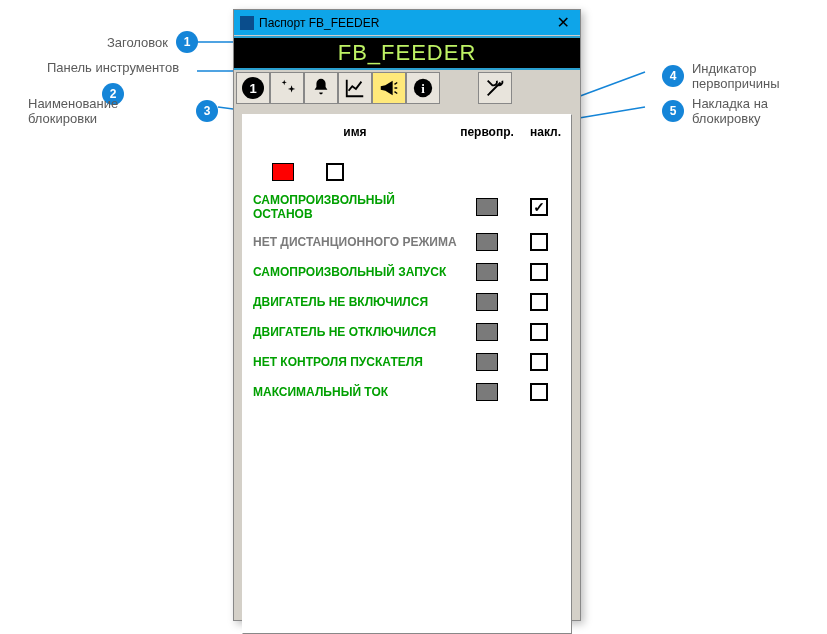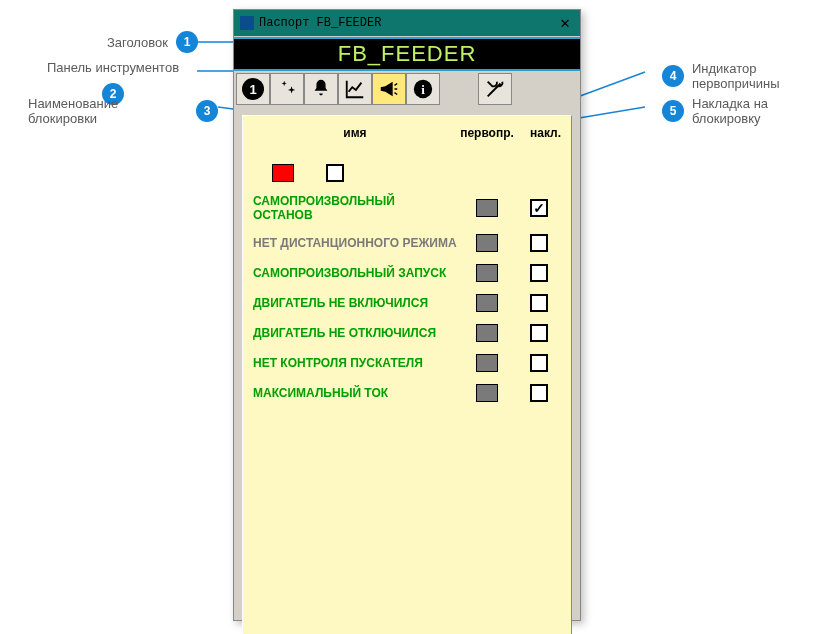--- a/index.html
+++ b/index.html
@@ -40,27 +40,26 @@
       left: 233px;
       top: 9px;
       width: 348px;
       height: 612px;
       background: #d4d0c8;
       border: 1px solid #888;
       box-shadow: 3px 3px 8px rgba(0,0,0,0.25);
       z-index: 10;
     }
     .titlebar {
-      background: #0f766e;
+      background: #0ea5e9;
       display: flex;
       align-items: center;
       justify-content: space-between;
       padding: 3px 6px;
       border-bottom: 1px solid #ccc;
-      font-family: Liberation Mono, monospace;
     }
     .titlebar-left {
       display: flex;
       align-items: center;
       gap: 5px;
     }
     .app-icon {
       width: 14px;
       height: 14px;
       background: #0a4d8c;
@@ -102,21 +101,21 @@
       align-items: center;
       justify-content: center;
       cursor: pointer;
     }
     .tool-btn.active { background: #ffe97a; }
     .tool-spacer { flex: 0 0 38px; }
     .content {
       padding: 8px;
     }
     .inner-panel {
-      background: #fef9c3;
+      background: #ffffff;
       border: 1px solid #888;
       border-top-color: #fff;
       border-left-color: #fff;
       height: 520px;
       padding: 4px 8px;
     }
     .col-headers {
       display: flex;
       padding: 6px 2px 18px 2px;
       font-weight: bold;

